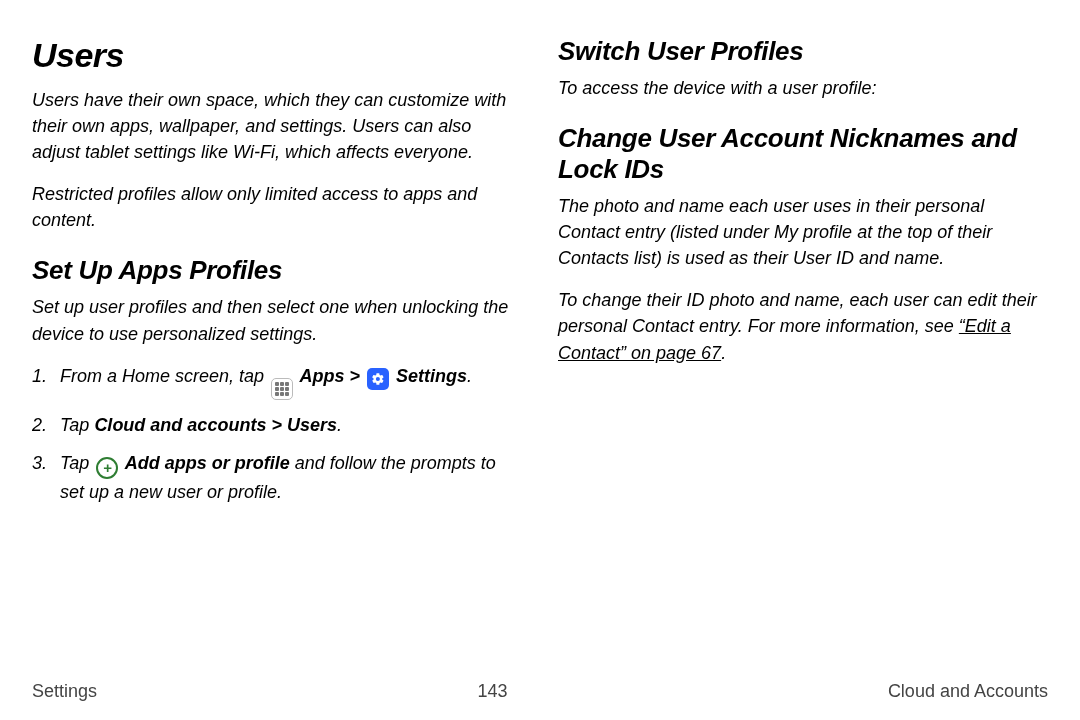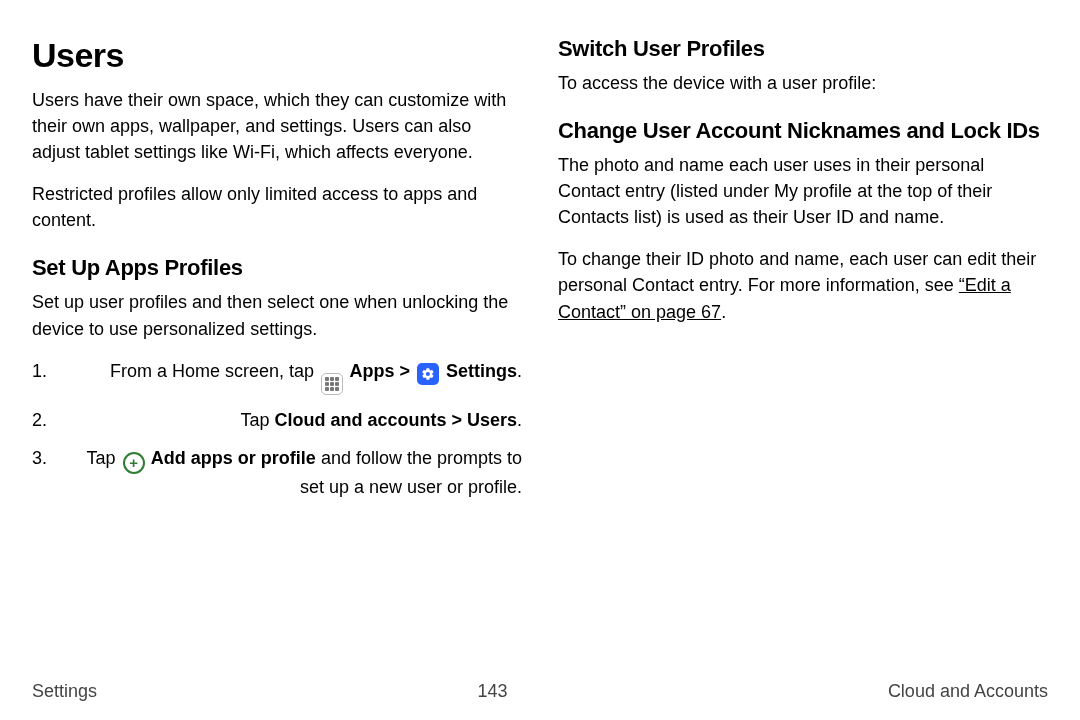--- a/index.html
+++ b/index.html
@@ -10,46 +10,46 @@
     color: #000;
     background: #fff;
     padding: 36px 32px 18px 32px;
     display: flex;
     flex-direction: column;
   }
   .columns {
     display: flex;
     gap: 36px;
     flex: 1;
+    font-style: italic;
   }
   .col { width: 50%; }
   h1 {
     font-size: 34px;
     font-weight: 700;
     margin-bottom: 12px;
     letter-spacing: -0.5px;
   }
   h2 {
-    font-size: 22px;
+    font-size: 26px;
     font-weight: 700;
     margin-top: 22px;
     margin-bottom: 8px;
     letter-spacing: -0.3px;
   }
   .h2-first { margin-top: 0; }
   p {
     font-size: 18px;
     line-height: 1.45;
     margin-bottom: 16px;
   }
   ol {
     list-style: none;
     counter-reset: step;
     padding-left: 0;
-    text-align: right;
   }
   ol li {
     counter-increment: step;
     font-size: 18px;
     line-height: 1.45;
     padding-left: 28px;
     position: relative;
     margin-bottom: 12px;
   }
   ol li::before {

